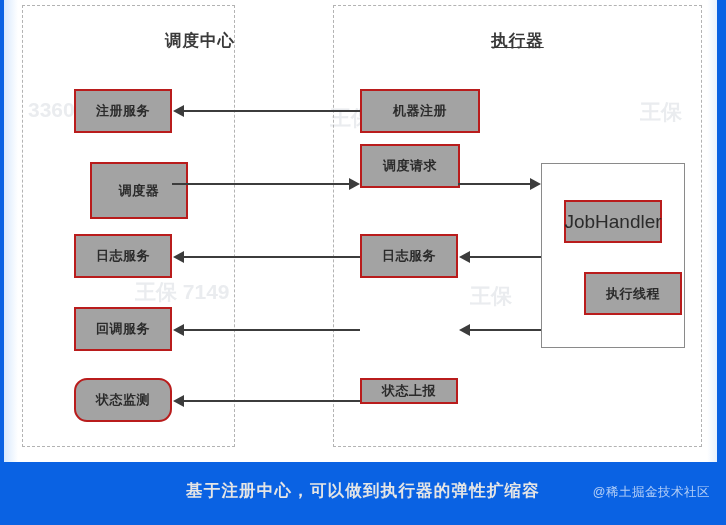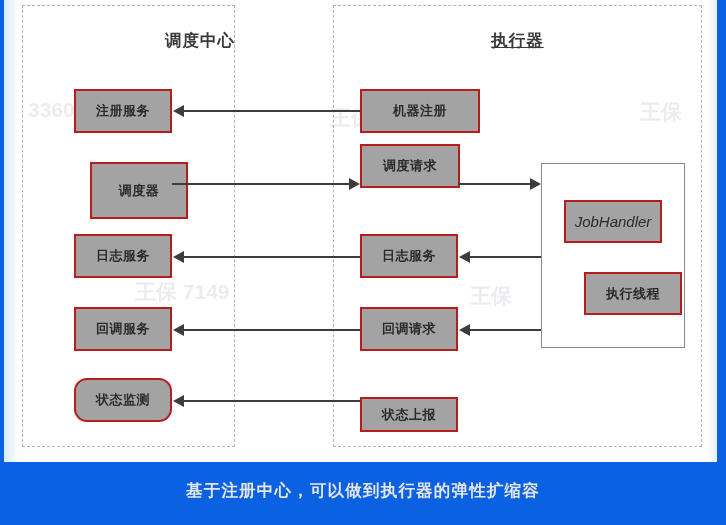--- a/index.html
+++ b/index.html
@@ -21,21 +21,21 @@
 
   
   .panel{position:absolute;border:1.5px dashed #b3b3b3;background:transparent;box-sizing:border-box;}
   .panel-title{position:absolute;font-size:16.5px;font-weight:700;color:#3a3a3a;
     letter-spacing:1px;white-space:nowrap;}
 
   
   .box{position:absolute;box-sizing:border-box;border:2px solid #b91c1c;
     background:#a3a3a3;display:flex;align-items:center;justify-content:center;
     font-size:13px;font-weight:700;color:#2b2b2b;letter-spacing:.5px;white-space:nowrap;}
-  .box.en{font-weight:400;font-size:15px;letter-spacing:0;font-style:italic;}
+  .box.en{font-weight:400;font-size:19px;letter-spacing:0;}
 
   
   .container-box{position:absolute;box-sizing:border-box;border:1.3px solid #8a8a8a;
     background:#ffffff;}
 
   
   .line-h{position:absolute;height:2px;background:#3c3c3c;}
   .arrow{position:absolute;width:0;height:0;}
   .arrow-left{border-top:6px solid transparent;border-bottom:6px solid transparent;
     border-right:11px solid #3c3c3c;}
@@ -77,22 +77,21 @@
 
   <div class="box" style="left:74px;top:89px;width:98px;height:44px;">注册服务</div>
   <div class="box" style="left:90px;top:162px;width:98px;height:57px;">调度器</div>
   <div class="box" style="left:74px;top:234px;width:98px;height:44px;">日志服务</div>
   <div class="box" style="left:74px;top:307px;width:98px;height:44px;">回调服务</div>
   <div class="box" style="left:74px;top:378px;width:98px;height:44px;border-radius:13px;">状态监测</div>
 
   <div class="box" style="left:360px;top:89px;width:120px;height:44px;">机器注册</div>
   <div class="box" style="left:360px;top:144px;width:100px;height:44px;">调度请求</div>
   <div class="box" style="left:360px;top:234px;width:98px;height:44px;">日志服务</div>
-  <div class="box" style="left:360px;top:307px;width:98px;height:44px;">回调请求</div>
-  <div class="box" style="left:360px;top:378px;width:98px;height:35px;margin-top:19px;">状态上报</div>
+  <div class="box" style="left:360px;top:378px;width:98px;height:26px;">状态上报</div>
 
   <div class="container-box" style="left:541px;top:163px;width:144px;height:185px;"></div>
   <div class="box en" style="left:564px;top:200px;width:98px;height:43px;">JobHandler</div>
   <div class="box" style="left:584px;top:272px;width:98px;height:43px;">执行线程</div>
 
   <div class="line-h" style="left:184px;top:110px;width:176px;"></div>
   <div class="arrow arrow-left" style="left:173px;top:105px;"></div>
 
   <div class="line-h" style="left:172px;top:183px;width:177px;"></div>
   <div class="arrow arrow-right" style="left:349px;top:178px;"></div>
@@ -110,15 +109,16 @@
   <div class="arrow arrow-left" style="left:173px;top:324px;"></div>
 
   <div class="line-h" style="left:470px;top:329px;width:71px;"></div>
   <div class="arrow arrow-left" style="left:459px;top:324px;"></div>
 
   <div class="line-h" style="left:184px;top:400px;width:176px;"></div>
   <div class="arrow arrow-left" style="left:173px;top:395px;"></div>
 
   <div class="caption-bar">
     <div class="caption-text">基于注册中心，可以做到执行器的弹性扩缩容</div>
+    <div class="caption-credit">@稀土掘金技术社区</div>
   </div>
 
 </div>
 
 </body></html>

